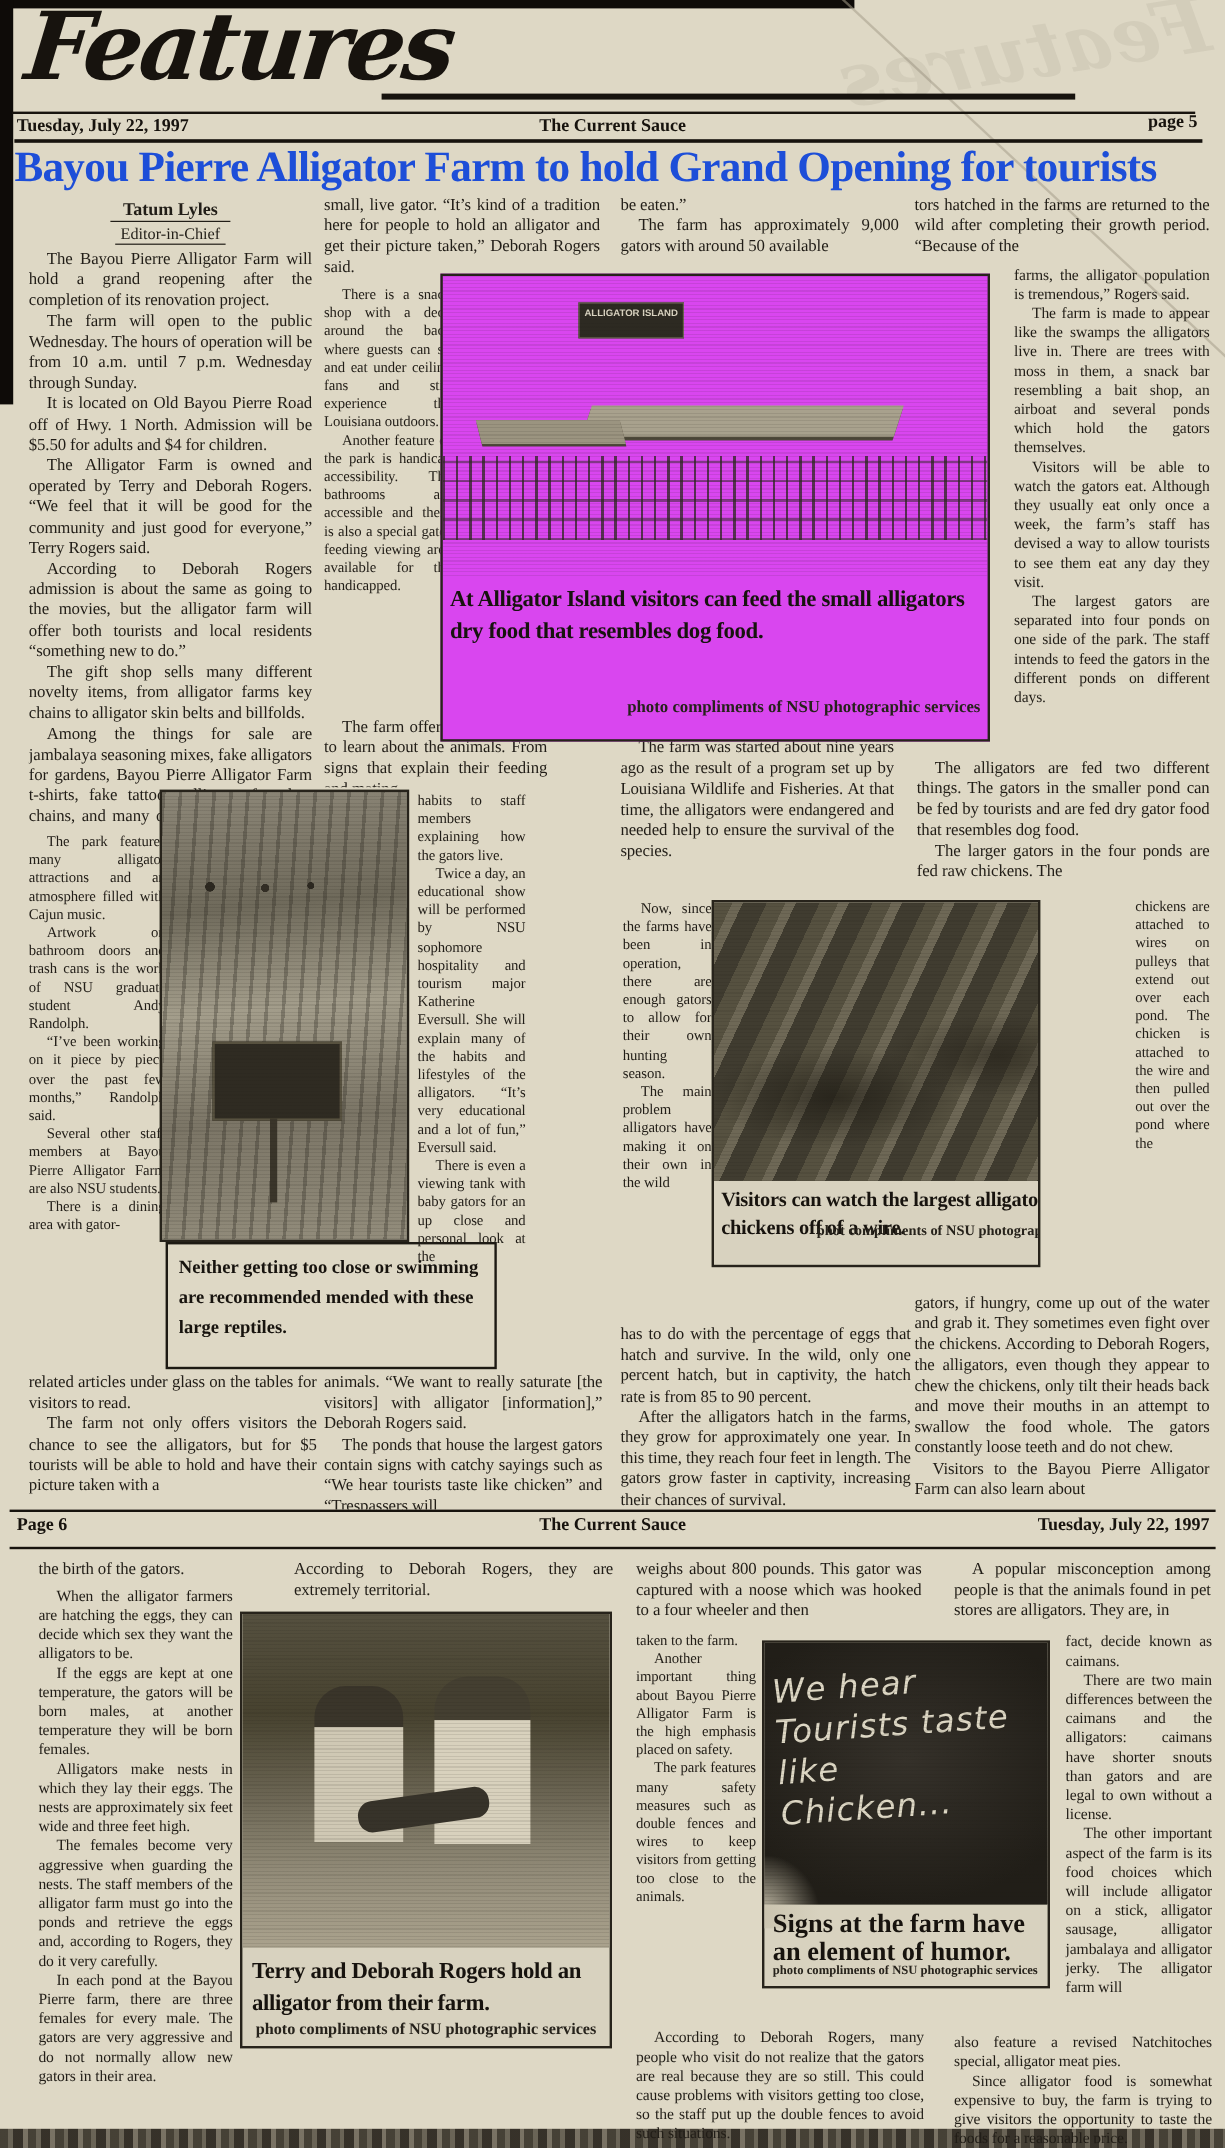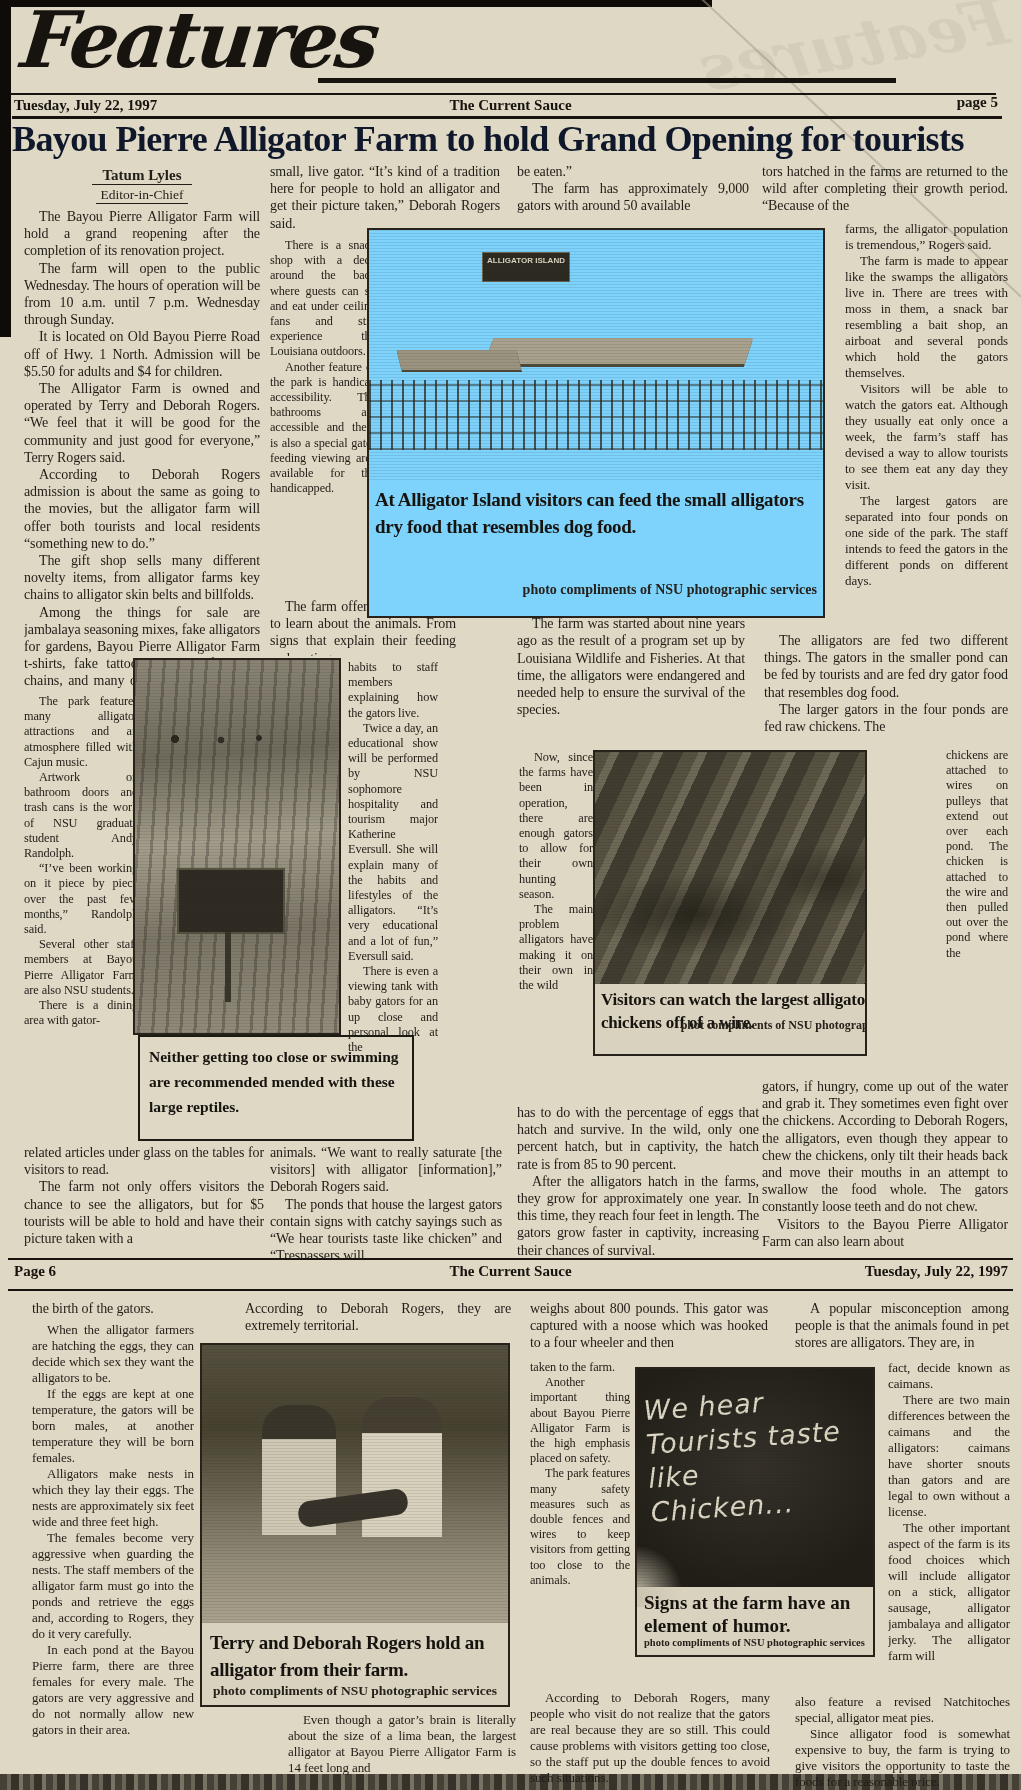--- a/index.html
+++ b/index.html
@@ -12,21 +12,21 @@
   .abs{position:absolute;}
   .seg{position:absolute;font-size:14px;line-height:17.2px;text-align:justify;overflow:hidden;letter-spacing:-0.1px;}
   .seg p{margin:0;text-indent:15px;}
   .seg p.ni{text-indent:0;}
   .fs13{font-size:13px;line-height:16px;}
   .fs12{font-size:12.3px;line-height:15.2px;}
   .rule{position:absolute;background:#17130e;}
   .masthead{position:absolute;left:22px;top:-6px;font-family:"DejaVu Serif",serif;font-style:italic;font-weight:bold;
     font-size:78px;letter-spacing:-3px;color:#17130e;transform:skewX(-6deg);}
   .dl{position:absolute;font-weight:bold;font-size:15px;color:#17130e;}
-  .headline{position:absolute;font-weight:bold;font-size:36px;letter-spacing:-0.6px;color:#0f172a;white-space:nowrap;}
+  .headline{position:absolute;font-weight:bold;font-size:36px;letter-spacing:-0.6px;color:#1d4ed8;white-space:nowrap;}
   .byline{position:absolute;text-align:center;}
   .byline .nm{font-weight:bold;font-size:15px;border-bottom:1.5px solid #211d17;display:inline-block;padding:0 10px;}
   .byline .rl{font-size:13.5px;border-bottom:1.5px solid #211d17;display:inline-block;padding:0 5px;margin-top:2px;}
   .photo{position:absolute;border:2px solid #27231b;box-sizing:border-box;background:#938d7d;overflow:hidden;}
   .capbox{position:absolute;box-sizing:border-box;background:transparent;}
   .cap{font-weight:bold;color:#17130e;}
   .credit{font-weight:bold;color:#26221b;text-align:right;}
   .halftone{position:absolute;inset:0;pointer-events:none;
     background:repeating-linear-gradient(0deg,rgba(30,27,20,.10) 0 1px,transparent 1px 3px);}
   .ghost{position:absolute;left:610px;top:14px;width:400px;font-family:"DejaVu Serif",serif;font-style:italic;font-weight:bold;
@@ -136,21 +136,21 @@
     <p>The larger gators in the four ponds are fed raw chickens. The</p>
   </div>
   <div class="seg fs12" style="left:946px;top:748px;width:62px;height:328px;">
     <p class="ni">chickens are attached to wires on pulleys that extend out over each pond. The chicken is attached to the wire and then pulled out over the pond where the</p>
   </div>
   <div class="seg" style="left:762px;top:1078px;width:246px;height:178px;">
     <p class="ni">gators, if hungry, come up out of the water and grab it. They sometimes even fight over the chickens. According to Deborah Rogers, the alligators, even though they appear to chew the chickens, only tilt their heads back and move their mouths in an attempt to swallow the food whole. The gators constantly loose teeth and do not chew.</p>
     <p>Visitors to the Bayou Pierre Alligator Farm can also learn about</p>
   </div>
 
-  <div class="photo" style="left:367px;top:228px;width:458px;height:390px;background:#7dd3fc;">
+  <div class="photo" style="left:367px;top:228px;width:458px;height:390px;background:#d946ef;">
     <div class="abs" style="left:0;top:0;width:454px;height:250px;
          background:
            radial-gradient(ellipse 160px 80px at 18% 22%, #32 2e26 0%, transparent 60%),
            radial-gradient(ellipse 200px 90px at 20% 25%, #383427 0%, rgba(56,52,39,0) 65%),
            radial-gradient(ellipse 230px 100px at 85% 30%, #45412f 0%, rgba(69,65,47,0) 60%),
            linear-gradient(180deg,#b3ac99 0%,#8f8977 14%,#575240 30%,#6c6654 44%,#9a9381 52%,#7e7764 66%,#8d8672 78%,#c0b9a4 88%,#cdc6b0 100%);">
       <div class="abs" style="left:120px;top:108px;width:260px;height:26px;background:#a8a18d;transform:skewX(-18deg);box-shadow:0 3px 0 #4e493a;"></div>
       <div class="abs" style="left:30px;top:120px;width:120px;height:20px;background:#9b9480;transform:skewX(14deg);box-shadow:0 2px 0 #4e493a;"></div>
       <div class="abs" style="left:0;top:150px;width:454px;height:70px;
            background:repeating-linear-gradient(90deg, rgba(43,39,30,.75) 0 2px, transparent 2px 11px),
@@ -202,23 +202,20 @@
     <p>When the alligator farmers are hatching the eggs, they can decide which sex they want the alligators to be.</p>
     <p>If the eggs are kept at one temperature, the gators will be born males, at another temperature they will be born females.</p>
     <p>Alligators make nests in which they lay their eggs. The nests are approximately six feet wide and three feet high.</p>
     <p>The females become very aggressive when guarding the nests. The staff members of the alligator farm must go into the ponds and retrieve the eggs and, according to Rogers, they do it very carefully.</p>
     <p>In each pond at the Bayou Pierre farm, there are three females for every male. The gators are very aggressive and do not normally allow new gators in their area.</p>
   </div>
 
   <div class="seg" style="left:245px;top:1300px;width:266px;height:42px;">
     <p class="ni">According to Deborah Rogers, they are extremely territorial.</p>
   </div>
-  <div class="seg fs13" style="left:288px;top:1712px;width:228px;height:74px;">
-    <p>Even though a gator’s brain is literally about the size of a lima bean, the largest alligator at Bayou Pierre Alligator Farm is 14 feet long and</p>
-  </div>
 
   <div class="photo" style="left:200px;top:1343px;width:310px;height:364px;background:#d8d2bf;">
     <div class="abs" style="left:0;top:0;width:306px;height:278px;
          background:linear-gradient(180deg,#55503f 0%,#47422f 30%,#6c6654 55%,#938c79 78%,#aaa28d 100%);">
       <div class="abs" style="left:60px;top:60px;width:74px;height:200px;
            background:linear-gradient(180deg,#3a352a 0 34px,#cfc8b4 34px 130px,#8f887300 130px);border-radius:26px 26px 0 0;"></div>
       <div class="abs" style="left:160px;top:52px;width:80px;height:210px;
            background:linear-gradient(180deg,#443f31 0 36px,#d8d1bd 36px 140px,#8f887300 140px);border-radius:28px 28px 0 0;"></div>
       <div class="abs" style="left:96px;top:150px;width:110px;height:26px;background:#37332a;border-radius:12px;transform:rotate(-8deg);"></div>
       <div class="halftone"></div>
@@ -240,21 +237,21 @@
   </div>
 
   <div class="photo" style="left:635px;top:1367px;width:240px;height:290px;background:#d8d2bf;">
     <div class="abs" style="left:0;top:0;width:236px;height:218px;
          background:radial-gradient(ellipse 200px 160px at 50% 45%, #35312a 0%, #211e18 75%),#211e18;">
       <div style="position:absolute;left:10px;top:18px;width:200px;font-family:'DejaVu Sans',sans-serif;font-style:italic;
                   font-size:27px;line-height:34px;color:#ddd7c4;transform:rotate(-4deg);letter-spacing:1px;">We hear Tourists taste like Chicken...</div>
       <div class="abs" style="left:-18px;top:178px;width:70px;height:60px;background:radial-gradient(circle at 20% 80%, #c9c2ad 0%, transparent 68%);"></div>
       <div class="halftone"></div>
     </div>
-    <div class="cap" style="position:absolute;left:7px;top:222px;width:222px;font-size:19px;line-height:23px;">Signs at the farm have an element of humor.</div>
+    <div class="cap" style="position:absolute;left:7px;top:222px;width:222px;font-size:22px;line-height:23px;">Signs at the farm have an element of humor.</div>
     <div class="credit" style="position:absolute;left:7px;top:268px;width:222px;font-size:10.5px;text-align:left;">photo compliments of NSU photographic services</div>
   </div>
 
   <div class="seg" style="left:795px;top:1300px;width:214px;height:58px;">
     <p>A popular misconception among people is that the animals found in pet stores are alligators. They are, in</p>
   </div>
   <div class="seg fs13" style="left:888px;top:1360px;width:122px;height:330px;">
     <p class="ni">fact, decide known as caimans.</p>
     <p>There are two main differences between the caimans and the alligators: caimans have shorter snouts than gators and are legal to own without a license.</p>
     <p>The other important aspect of the farm is its food choices which will include alligator on a stick, alligator sausage, alligator jambalaya and alligator jerky. The alligator farm will</p>

